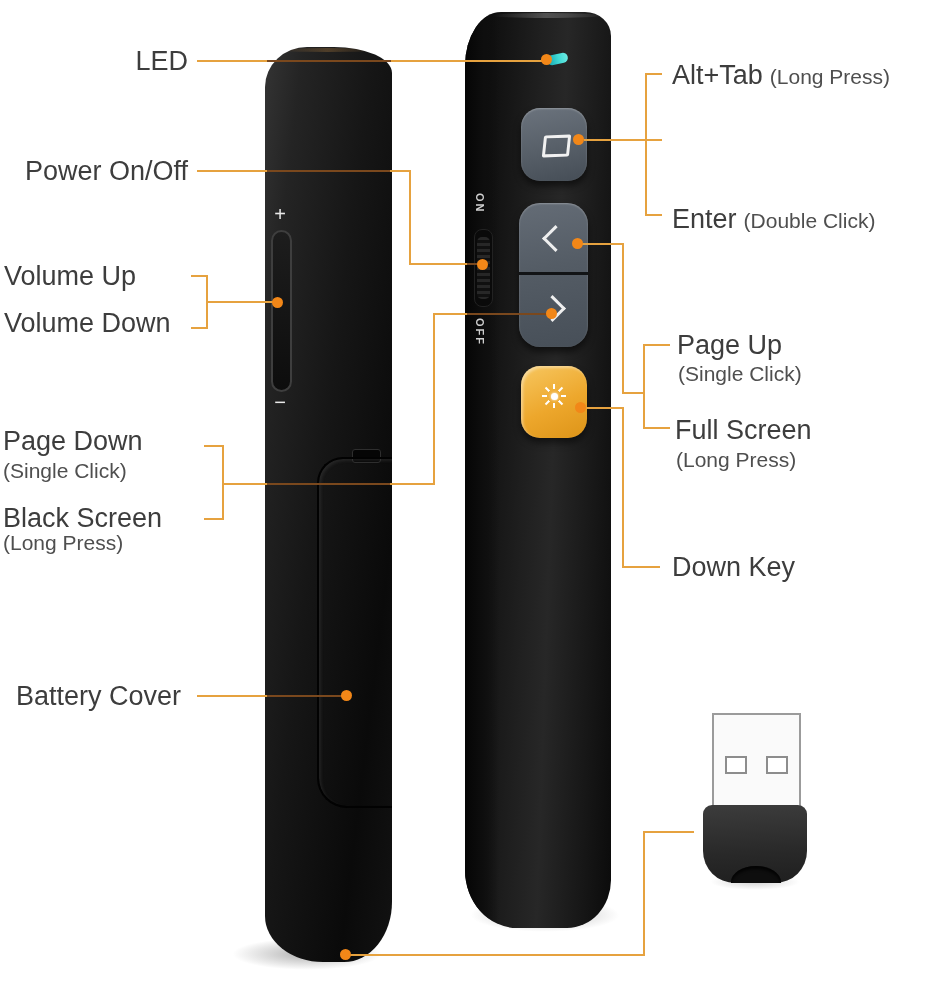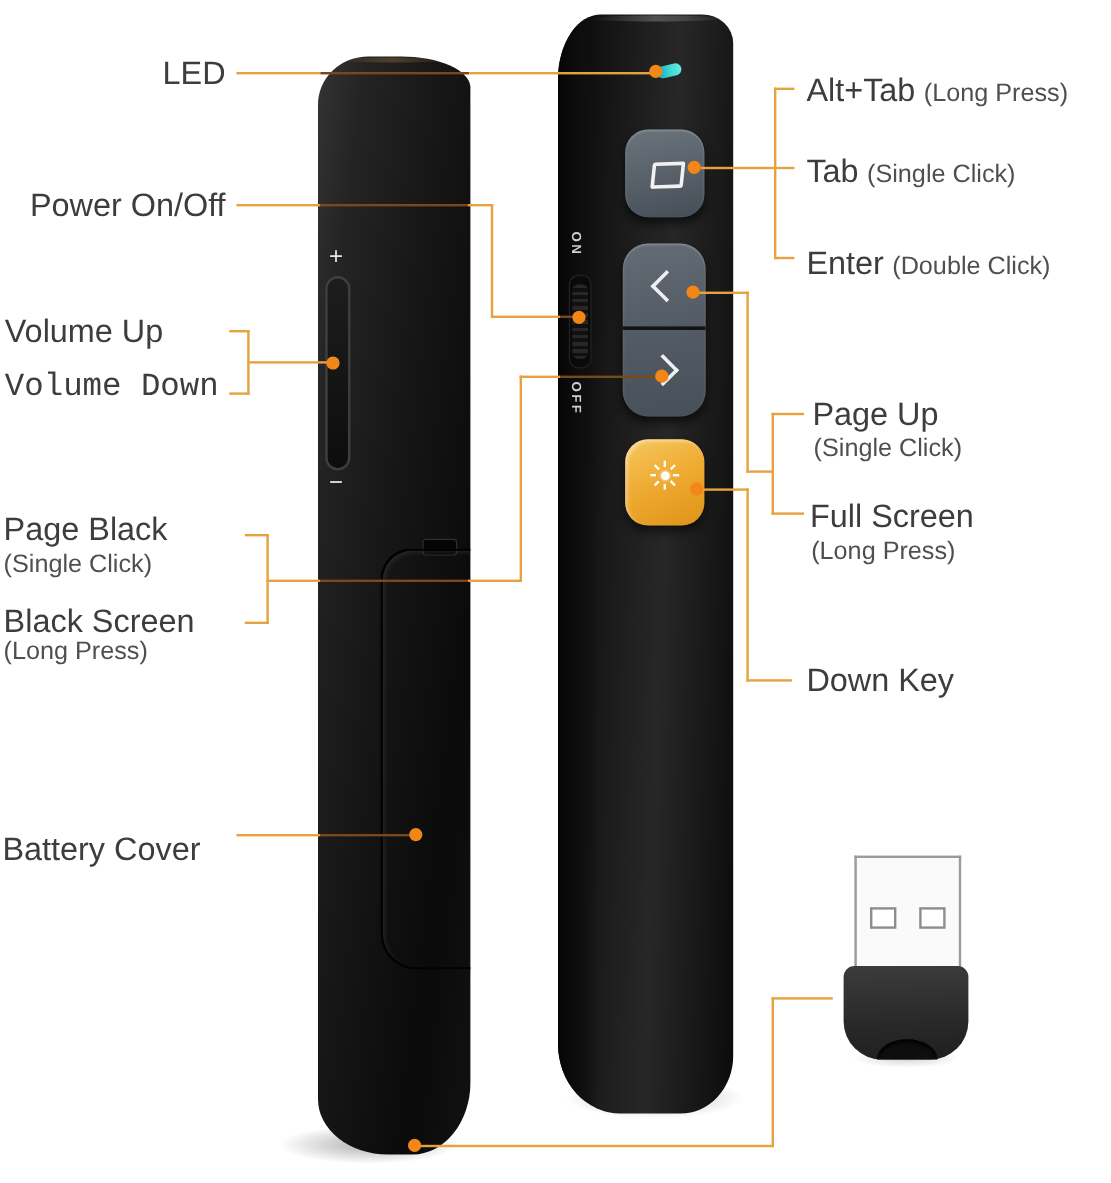--- a/index.html
+++ b/index.html
@@ -192,32 +192,29 @@
   <div class="line h" style="left:622px;top:566px;width:38px;"></div>
 
   <div class="dot" style="left:340px;top:949px;"></div>
   <div class="line h" style="left:346px;top:954px;width:299px;"></div>
   <div class="line v" style="left:643px;top:831px;height:125px;"></div>
   <div class="line h" style="left:643px;top:831px;width:51px;"></div>
 
   <div class="lbl ralign" style="top:46px;">LED</div>
   <div class="lbl ralign" style="top:156px;">Power On/Off</div>
   <div class="lbl" style="left:4px;top:261px;">Volume Up</div>
-  <div class="lbl" style="left:4px;top:308px;font-family:Liberation Mono, monospace;">Volume Down</div>
-  <div class="lbl" style="left:3px;top:426px;">Page Black</div>
+  <div class="lbl" style="left:4px;top:308px;">Volume Down</div>
+  <div class="lbl" style="left:3px;top:426px;">Page Down</div>
   <div class="sublbl" style="left:3px;top:459px;">(Single Click)</div>
   <div class="lbl" style="left:3px;top:503px;">Black Screen</div>
   <div class="sublbl" style="left:3px;top:531px;">(Long Press)</div>
-  <div class="lbl" style="left:2px;top:681px;margin-top:12px;">Battery Cover</div>
+  <div class="lbl" style="left:16px;top:681px;">Battery Cover</div>
 
   <div class="lbl" style="left:672px;top:60px;">
     <span>Alt+Tab</span><span class="sub">(Long Press)</span>
-  </div>
-  <div class="lbl" style="left:672px;top:128px;">
-    <span>Tab</span><span class="sub">(Single Click)</span>
   </div>
   <div class="lbl" style="left:672px;top:204px;">
     <span>Enter</span><span class="sub">(Double Click)</span>
   </div>
   <div class="lbl" style="left:677px;top:330px;">Page Up</div>
   <div class="sublbl" style="left:678px;top:362px;">(Single Click)</div>
   <div class="lbl" style="left:675px;top:415px;">Full Screen</div>
   <div class="sublbl" style="left:676px;top:448px;">(Long Press)</div>
   <div class="lbl" style="left:672px;top:552px;">Down Key</div>
 

